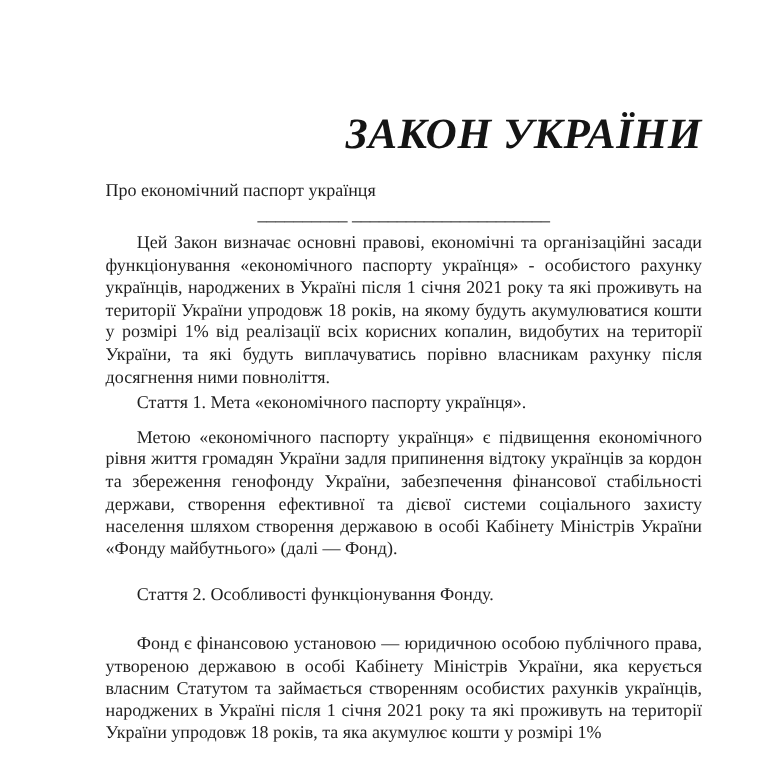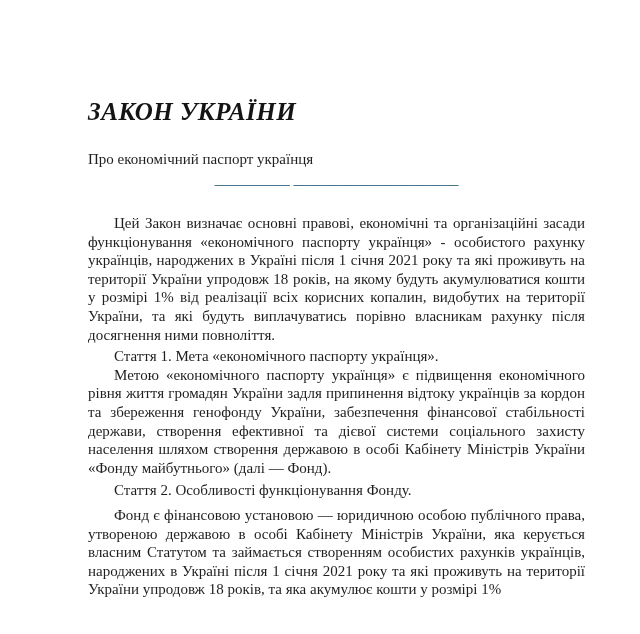--- a/index.html
+++ b/index.html
@@ -18,63 +18,63 @@
   }
   .content {
     position: absolute;
     left: 88px;
     top: 0;
     width: 497px;
   }
   .law-title {
     margin: 0;
     padding-top: 96px;
-    font-size: 25px;
+    font-size: 36px;
     line-height: 31px;
     font-weight: bold;
     font-style: italic;
-    text-align: left;
+    text-align: right;
     letter-spacing: 0.5px;
     color: #141414;
   }
   .law-subtitle {
     margin: 0;
     padding-top: 23px;
     font-size: 15px;
     line-height: 19px;
   }
   .divider-line {
     margin: 0;
     padding-top: 3px;
     font-size: 15px;
     line-height: 14px;
     text-align: center;
     white-space: pre;
-    color: #0c4a6e;
+    color: #000000;
   }
   .body-par {
     margin: 0;
     font-size: 15px;
     line-height: 18.6px;
     text-align: justify;
     text-indent: 26px;
   }
   .article-heading {
     margin: 0;
     font-size: 15px;
     line-height: 18.6px;
     font-weight: normal;
     text-indent: 26px;
     text-align: left;
   }
-  .p-intro      { margin-top: 28px; }
+  .p-intro      { margin-top: 8px; }
   .h-article-1  { margin-top: 3px; }
-  .p-article-1  { }
-  .h-article-2  { margin-top: 4px;  }
-  .p-article-2  { margin-top: 6px;  }
+  .p-article-1  { margin-top: 10px; }
+  .h-article-2  { margin-top: 20px;  }
+  .p-article-2  { margin-top: 22px;  }
 </style>
 </head>
 <body>
 
 <div class="page">
   <div class="content">
 
     <h1 class="law-title">ЗАКОН УКРАЇНИ</h1>
 
     <div class="law-subtitle">Про економічний паспорт українця</div>

